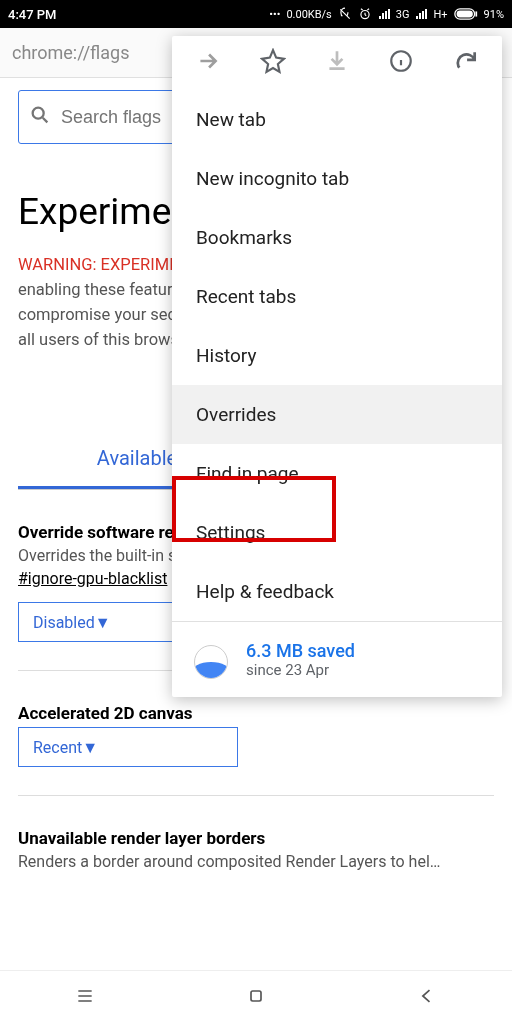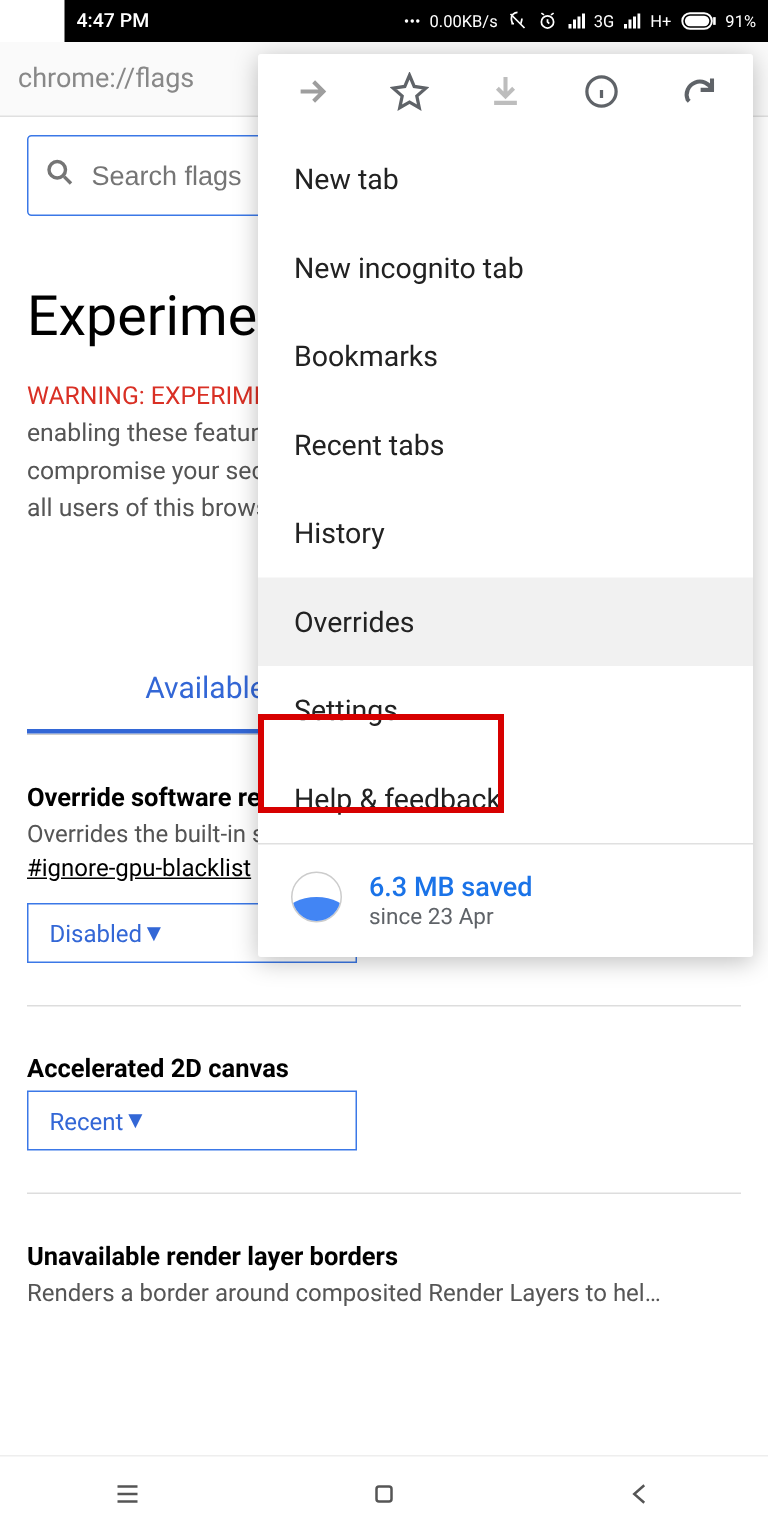--- a/index.html
+++ b/index.html
@@ -1,19 +1,19 @@
 <!DOCTYPE html>
 <html><head>
 <meta charset="utf-8">
 <style>
   * { box-sizing: border-box; margin: 0; padding: 0; }
   html, body { width: 512px; height: 1024px; font-family: Roboto, Arial, sans-serif; background: #fff; overflow: hidden; }
   body { position: relative; }
 
-  .status-bar { height: 28px; background: #000; color: #fff; display: flex; align-items: center; justify-content: space-between; padding: 0 8px; font-size: 13px; margin-left: 43px; }
+  .status-bar { height: 28px; background: #000; color: #fff; display: flex; align-items: center; justify-content: space-between; padding: 0 8px; font-size: 13px; }
   .status-left { font-weight: 500; }
   .status-right { display: flex; align-items: center; gap: 6px; font-size: 11px; }
   .status-right span { display: inline-flex; align-items: center; }
 
   .address-bar { height: 50px; display: flex; align-items: center; padding: 0 12px; background: #fafafa; border-bottom: 1px solid #e0e0e0; }
   .address-bar .url { flex: 1; font-size: 18px; color: #888; }
 
   .flags-page { padding: 12px 18px; }
   .search-box { border: 1.5px solid #3b78e7; border-radius: 3px; height: 54px; display: flex; align-items: center; padding: 0 10px; background: #fff; }
   .search-box .search-icon { color: #757575; margin-right: 10px; }
@@ -35,21 +35,21 @@
   .flag-divider { border-top: 1px solid #ddd; margin-top: 28px; }
 
   
   .menu { position: absolute; top: 36px; right: 10px; width: 330px; background: #fff; box-shadow: 0 3px 16px rgba(0,0,0,0.25); border-radius: 2px; z-index: 20; margin-left: 14px; }
   .menu-top-row { display: flex; align-items: center; justify-content: space-around; padding: 12px 4px; }
   .menu-top-row svg, .menu-top-row .glyph { color: #5f6368; }
   .menu-items { }
   .menu-item { padding: 18px 24px; font-size: 19px; color: #222; }
   .menu-item.highlighted { background: #f1f1f1; }
   .menu-divider { border-top: 1px solid #e0e0e0; }
-  .menu-footer { display: flex; align-items: flex-start; padding: 18px 22px; gap: 18px; }
+  .menu-footer { display: flex; align-items: flex-end; padding: 18px 22px; gap: 18px; }
   .menu-footer-icon { width: 34px; height: 34px; border-radius: 50%; border: 1px solid #ccc; display: flex; align-items: center; justify-content: center; overflow: hidden; position: relative; background: #fff; }
   .menu-footer-icon::after { content: ''; position: absolute; left: -4px; bottom: -6px; width: 40px; height: 22px; border-radius: 50% 50% 0 0; background: #4285f4; }
   .menu-footer-text .line1 { color: #1a73e8; font-size: 18px; font-weight: 500; }
   .menu-footer-text .line2 { color: #5f6368; font-size: 15px; }
 
   .red-box { position: absolute; border: 4px solid #d70000; z-index: 30; pointer-events: none; }
 
   .nav-bar { position: absolute; bottom: 0; left: 0; right: 0; height: 54px; display: flex; align-items: center; justify-content: space-around; border-top: 1px solid #eee; background: #fff; }
   .nav-bar .nav-btn { color: #555; }
 </style>
@@ -176,20 +176,21 @@
         </svg>
     </span>
   </div>
   <div class="menu-items">
     <div class="menu-item">New tab</div>
     <div class="menu-item">New incognito tab</div>
     <div class="menu-item">Bookmarks</div>
     <div class="menu-item">Recent tabs</div>
     <div class="menu-item">History</div>
     <div class="menu-item highlighted">Overrides</div>
+    <div class="menu-item">Find in page</div>
     <div class="menu-item">Settings</div>
     <div class="menu-item">Help &amp; feedback</div>
   </div>
   <div class="menu-divider"></div>
   <div class="menu-footer">
     <div class="menu-footer-icon"></div>
     <div class="menu-footer-text">
       <div class="line1">6.3 MB saved</div>
       <div class="line2">since 23 Apr</div>
     </div>

